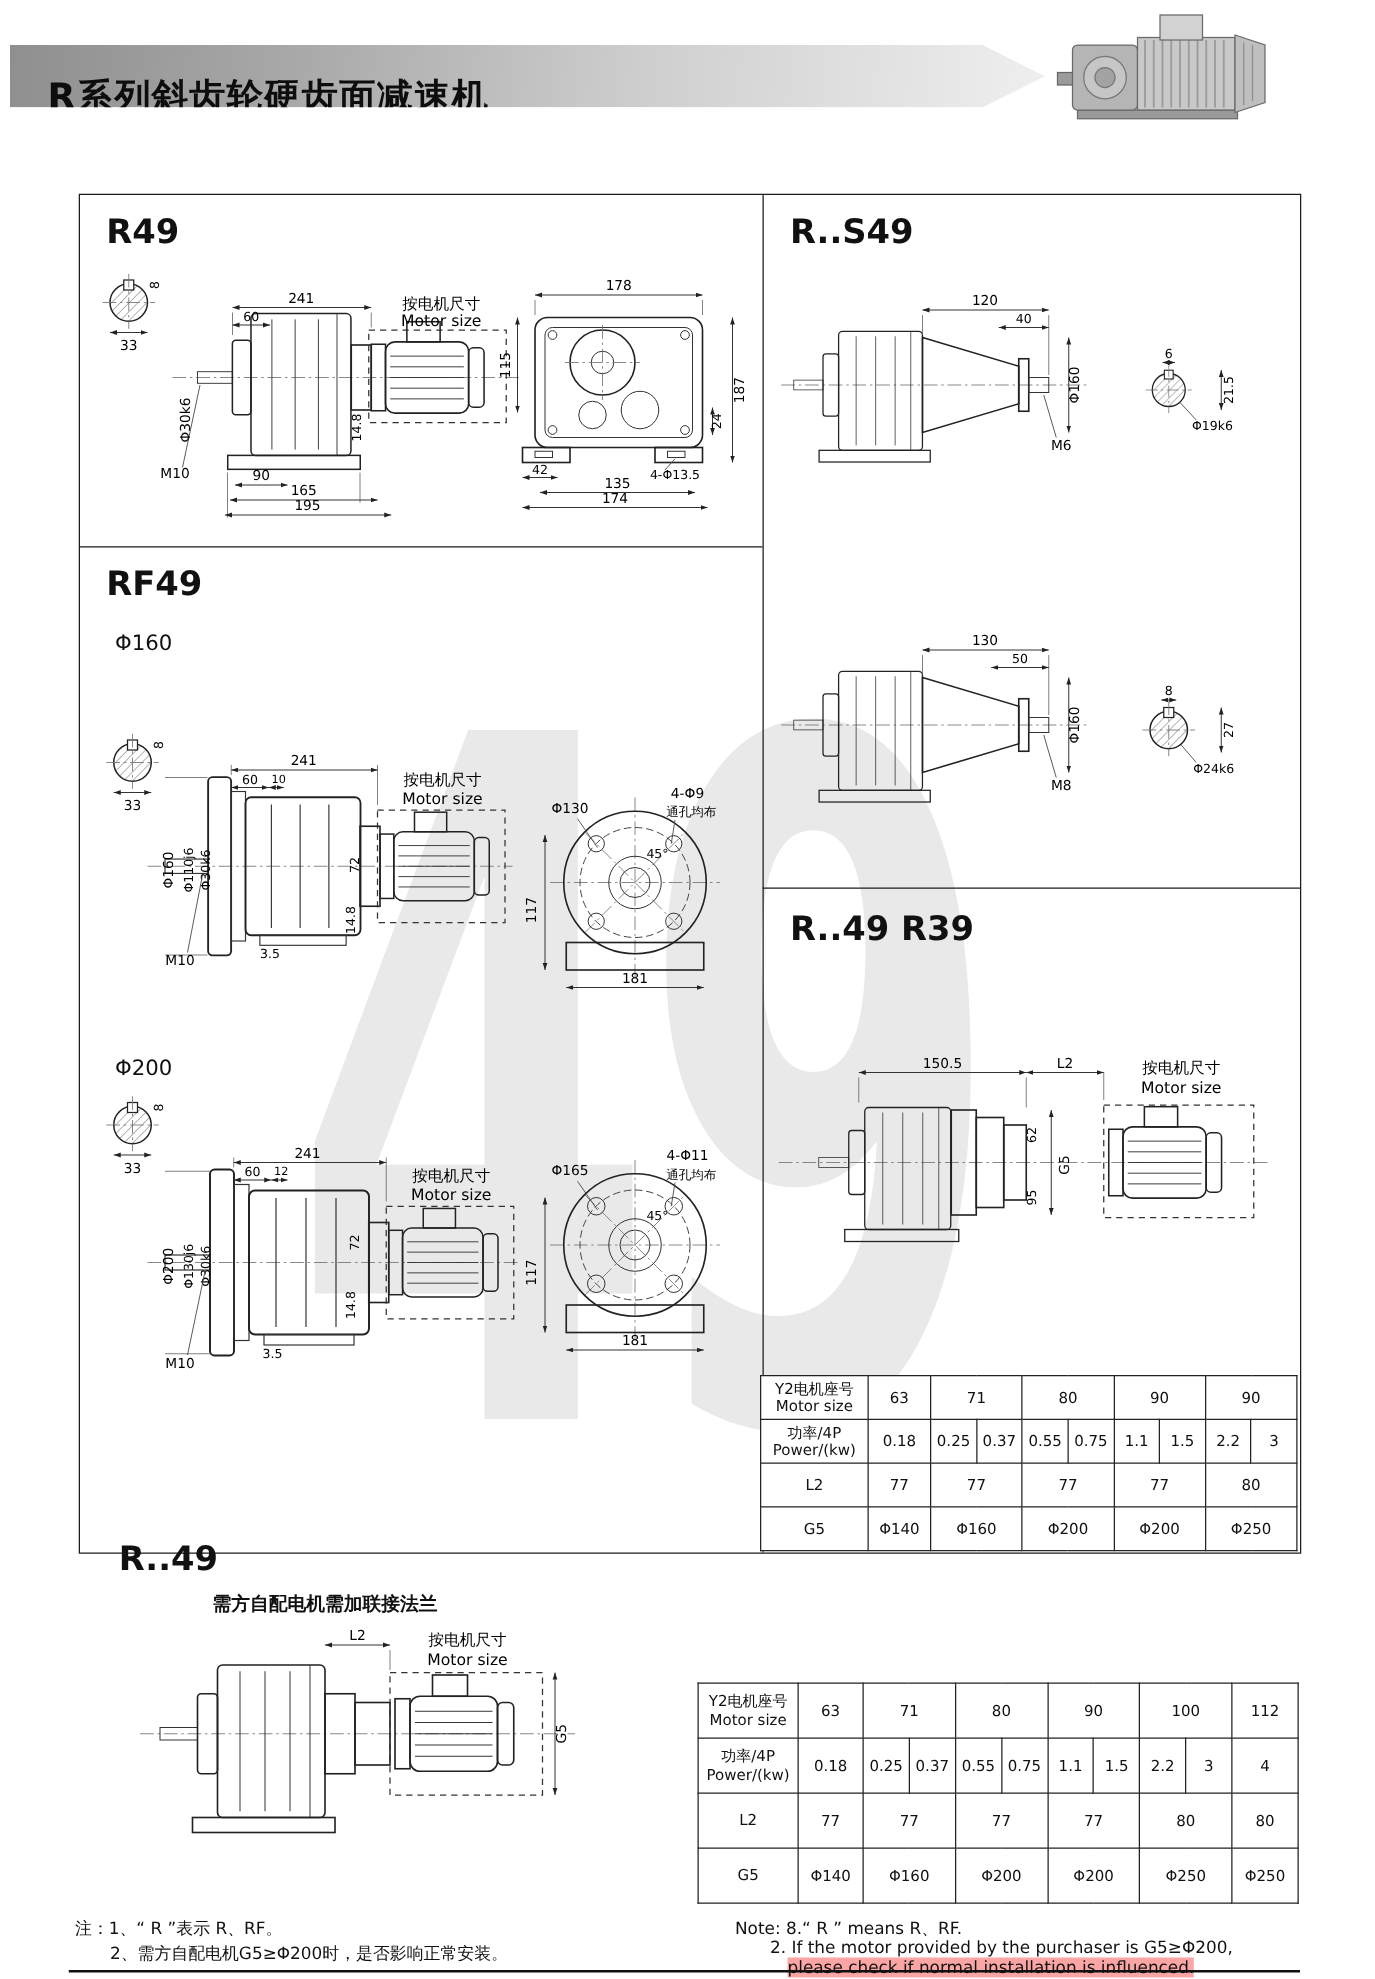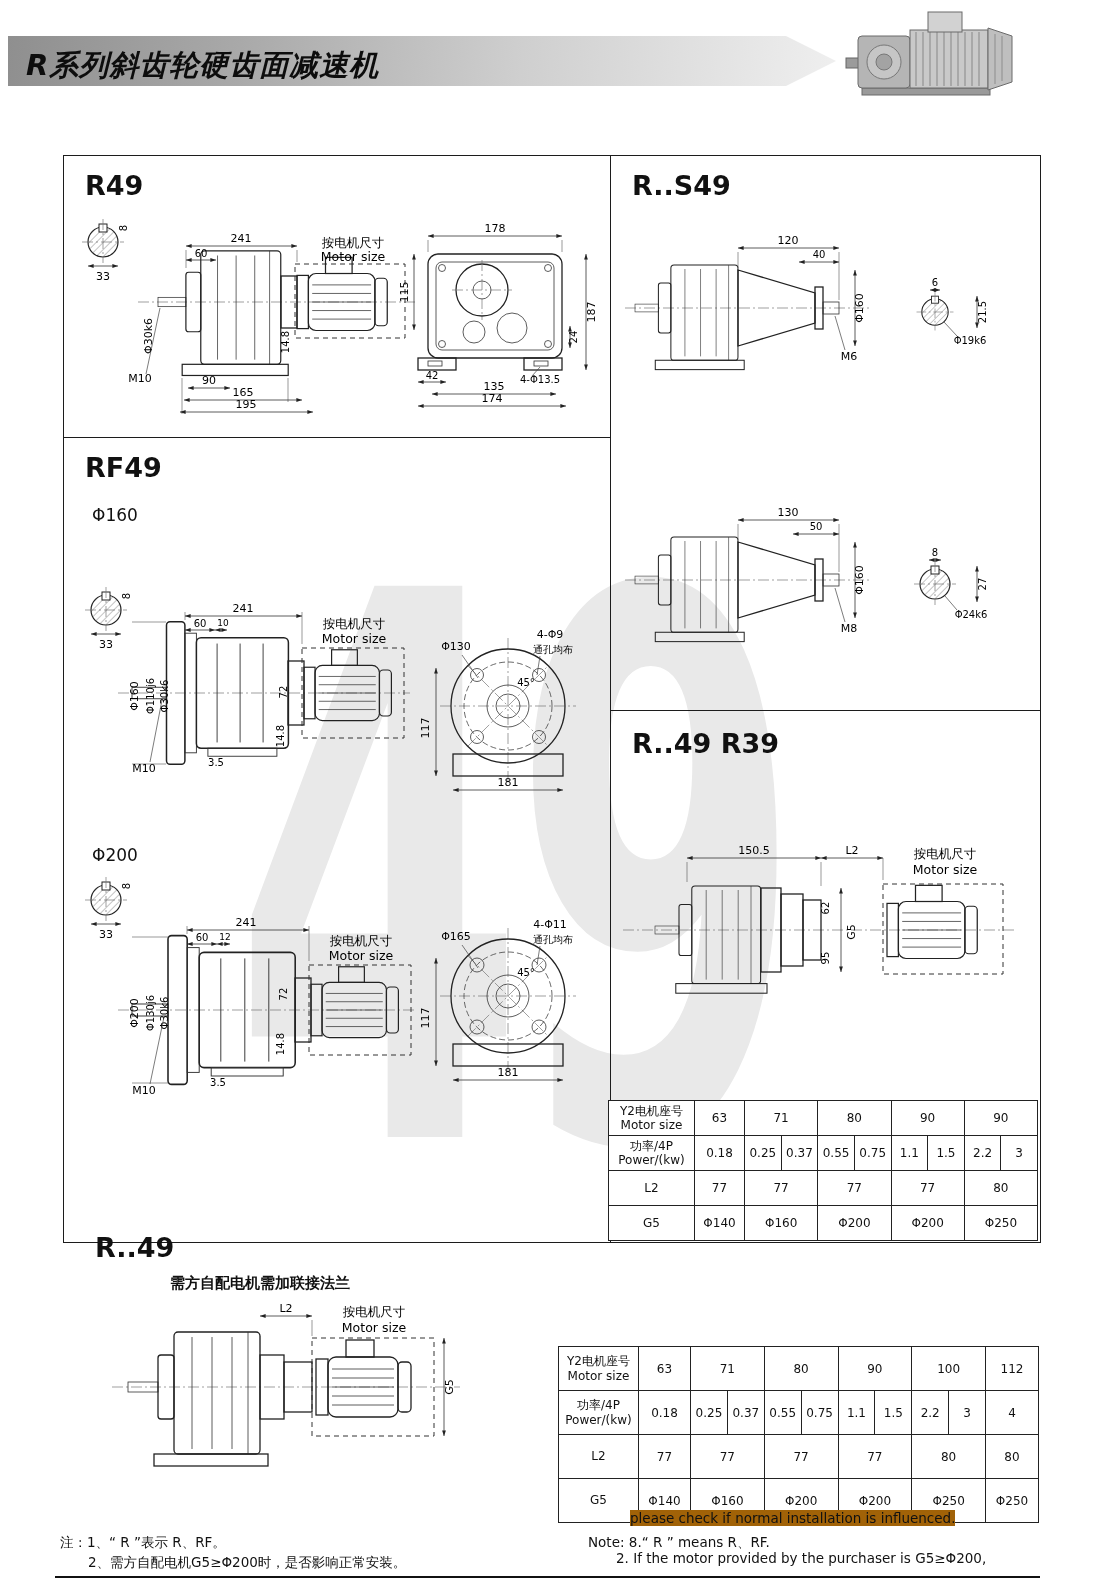--- a/index.html
+++ b/index.html
@@ -3,22 +3,22 @@
 <meta charset="utf-8">
 <style>
   html,body{margin:0;padding:0;background:#fff;}
   .page{position:relative;width:1100px;height:1583px;background:#fff;overflow:hidden;
         font-family:"DejaVu Sans","Liberation Sans",sans-serif;color:#111;}
   .abs{position:absolute;}
   
   .banner{position:absolute;left:8px;top:36px;width:828px;height:50px;z-index:2;
           background:linear-gradient(95deg,#8f8f8f 0%,#a9a9a9 28%,#cfcfcf 62%,#efefef 100%);
           clip-path:polygon(0 0, calc(100% - 50px) 0, 100% 50%, calc(100% - 50px) 100%, 0 100%);}
-  .banner h1{margin:4px;padding-left:14px;line-height:50px;font-size:29px;font-weight:bold;
-             font-style:italic;color:#0d0d0d;letter-spacing:1px;}
+  .banner h1{margin:16px;padding-left:14px;line-height:50px;font-size:29px;font-weight:bold;
+             color:#0d0d0d;letter-spacing:1px;}
   
   .watermark{position:absolute;left:233px;top:498px;z-index:0;font-size:420px;font-weight:bold;
              line-height:1;color:#e9e9e9;letter-spacing:-14px;transform:scaleY(1.8);
              transform-origin:top left;user-select:none;}
   
   .main-frame{position:absolute;left:63px;top:155px;width:976px;height:1086px;
               border:1.6px solid #1c1c1c;z-index:1;}
   .vdiv{position:absolute;left:546px;top:0;height:100%;border-left:1.4px solid #1c1c1c;}
   .hdivL{position:absolute;left:0;top:281px;width:546px;border-top:1.4px solid #1c1c1c;}
   .hdivR{position:absolute;left:546px;top:554px;width:430px;border-top:1.4px solid #1c1c1c;}
@@ -545,16 +545,16 @@
       <td colspan="2">Φ250</td>
       <td>Φ250</td>
     </tr>
   </tbody>
     </table>
 
   <div class="note" style="left:60px;top:1534px">注：1、“ R ”表示 R、RF。</div>
   <div class="note" style="left:88px;top:1554px">2、需方自配电机G5≥Φ200时，是否影响正常安装。</div>
   <div class="note" style="left:588px;top:1534px">Note: 8.“ R ” means R、RF.</div>
   <div class="note" style="left:616px;top:1550px">2. If the motor provided by the purchaser is G5≥Φ200,</div>
-  <div class="note" style="left:630px;top:1510px;background:#a16207">please check if normal installation is influenced.</div>
+  <div class="note" style="left:630px;top:1566px;background:#fca5a5">please check if normal installation is influenced.</div>
   <div class="brule"></div>
 
 </div>
 
 </body></html>

